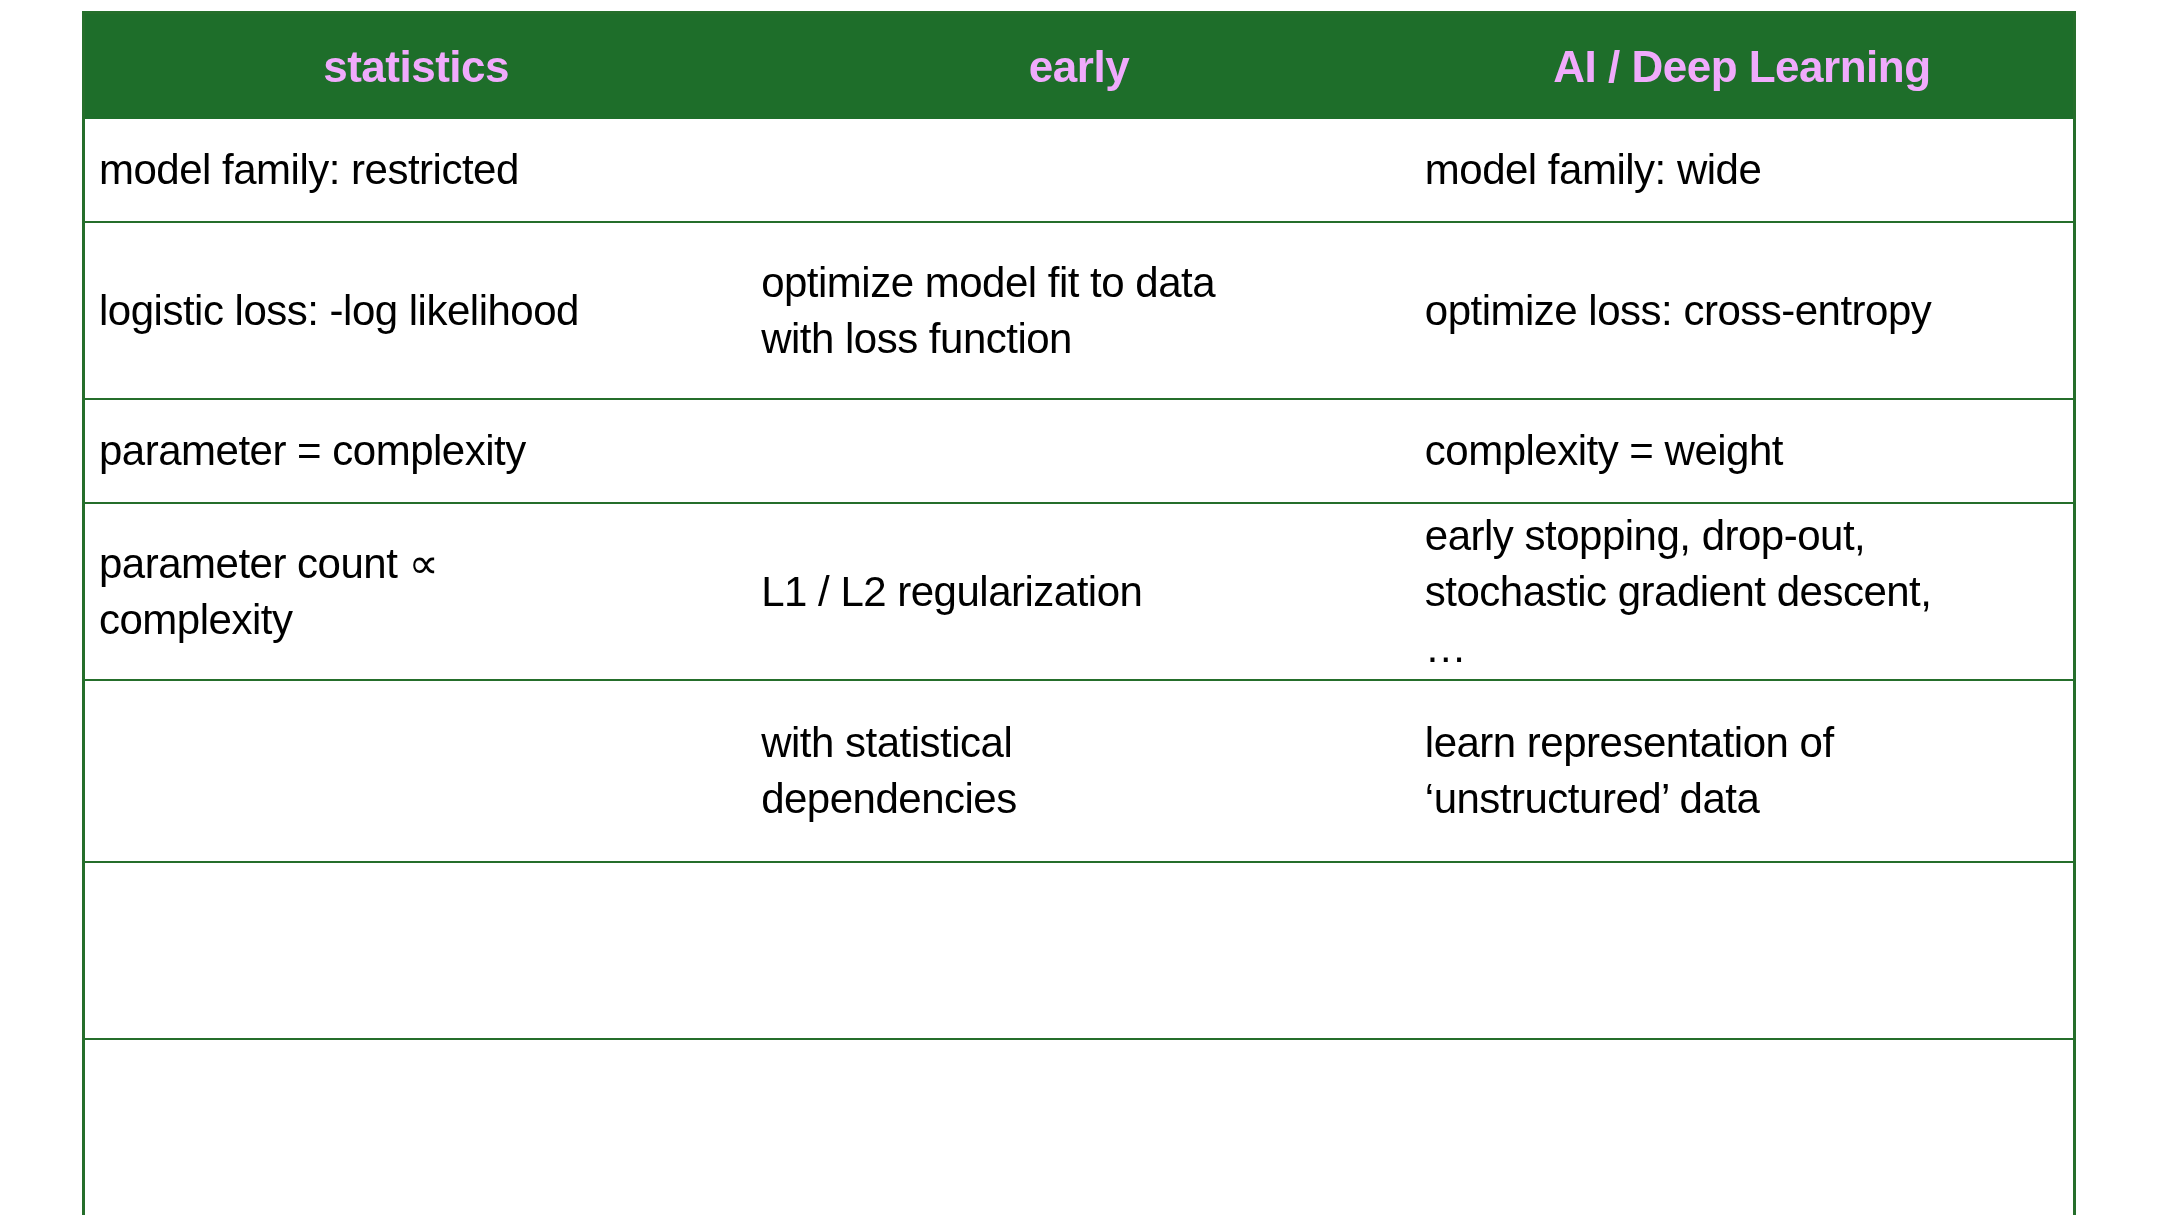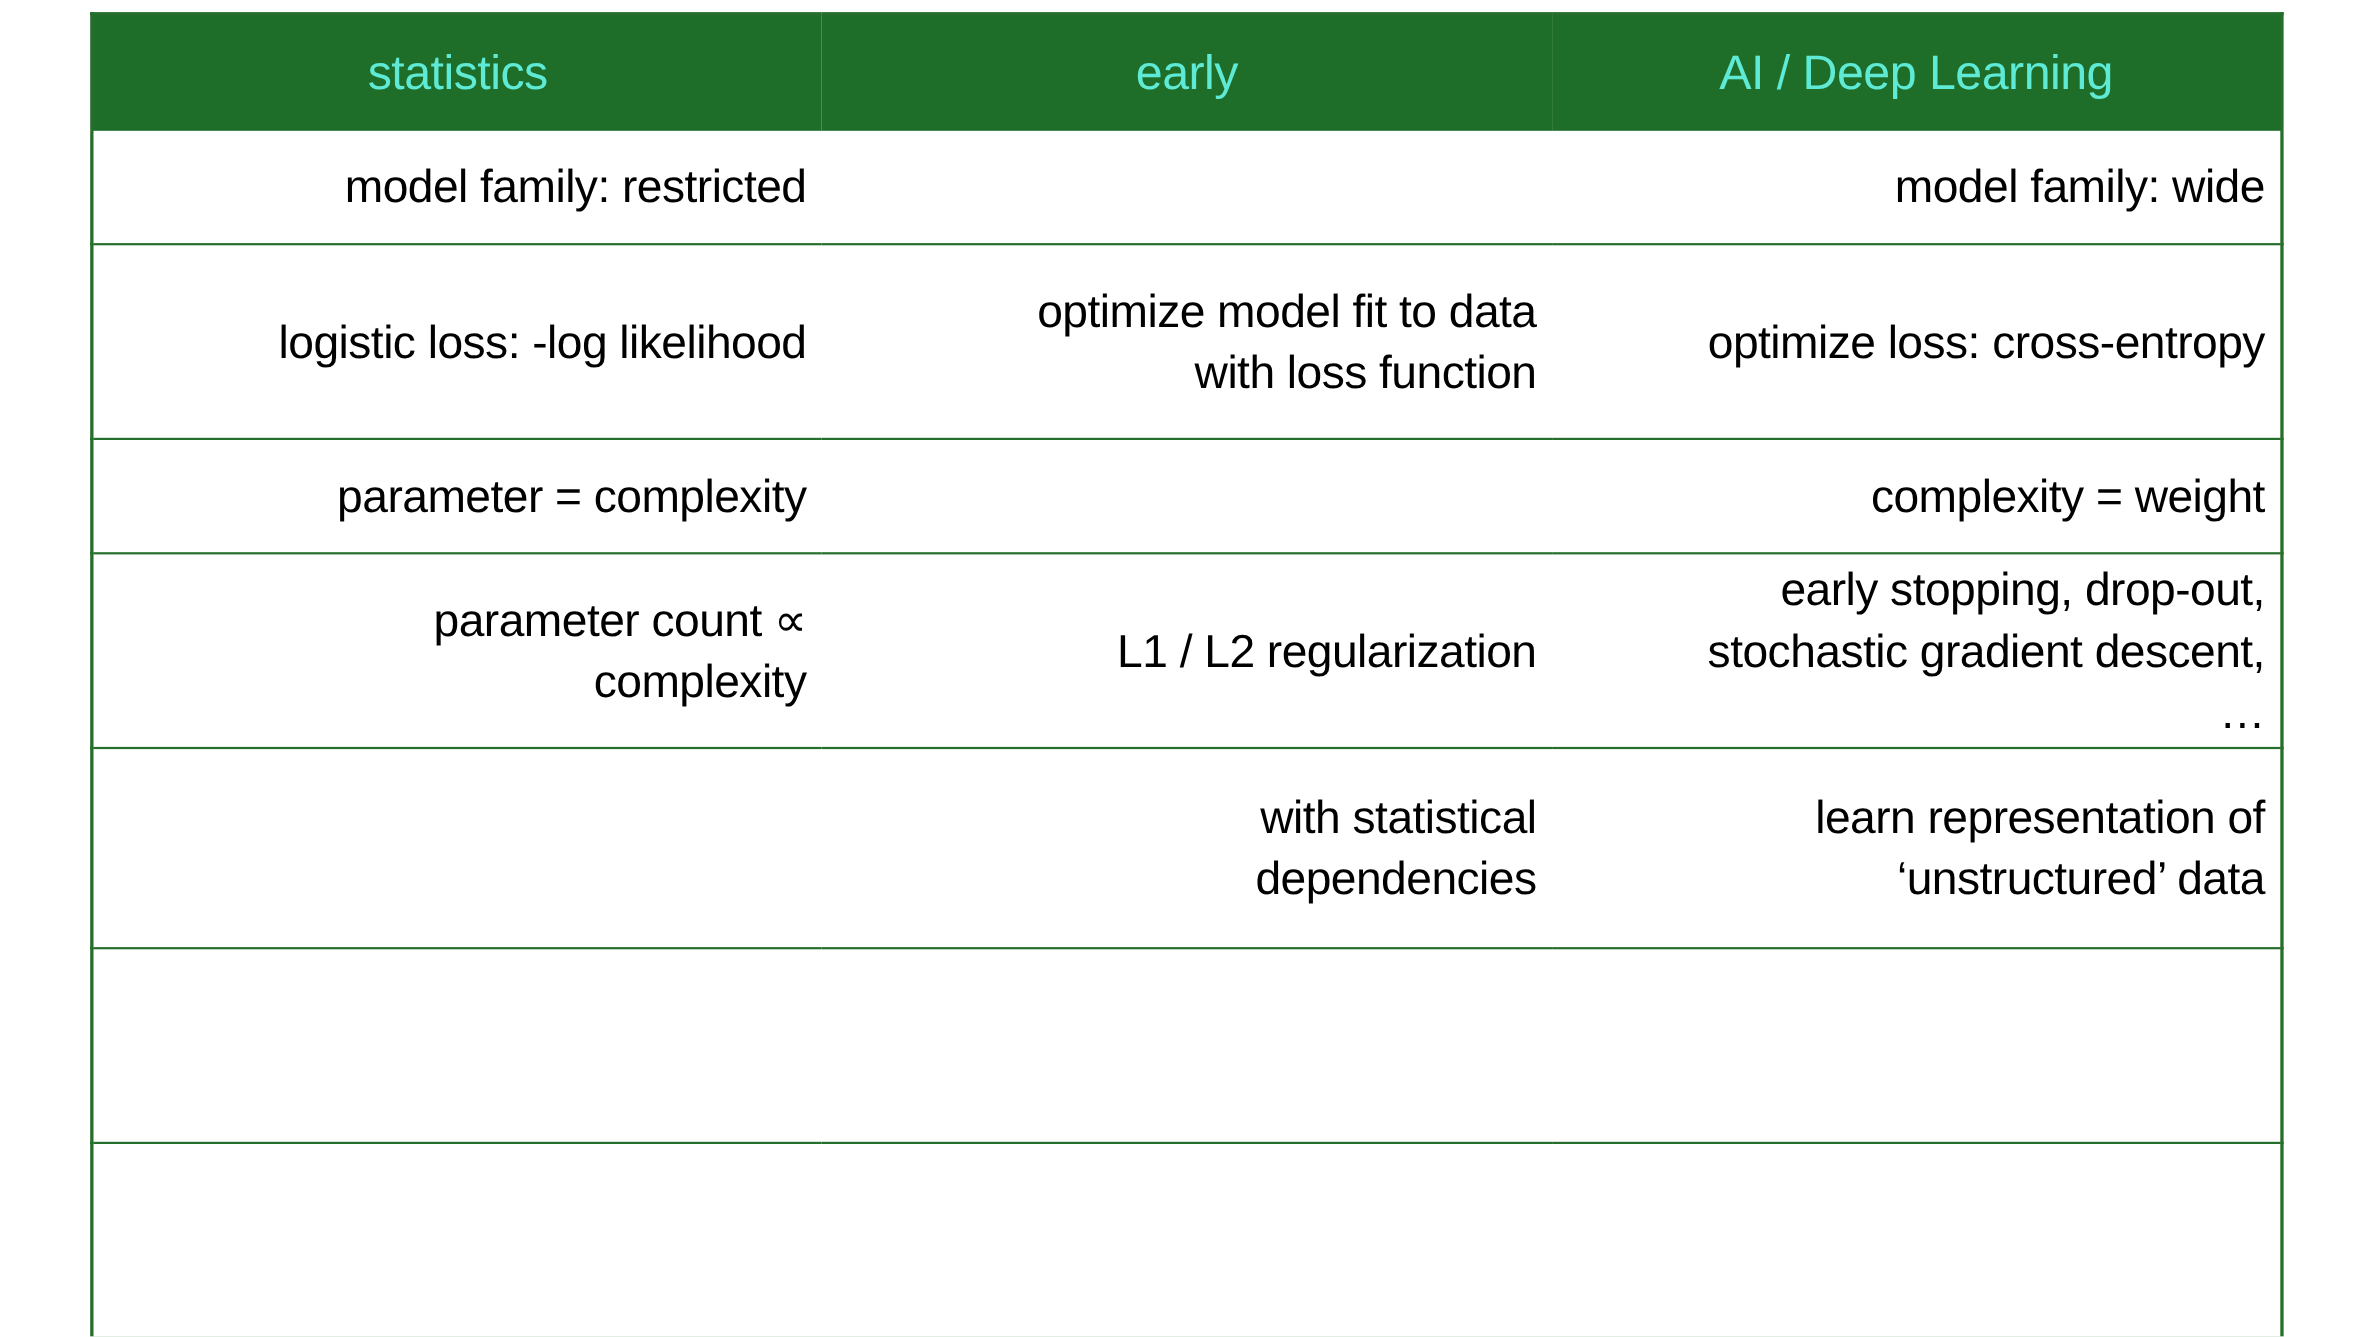--- a/index.html
+++ b/index.html
@@ -19,35 +19,35 @@
     position: absolute;
     left: 82px;
     top: 11px;
     width: 1994px;
     border-collapse: collapse;
     table-layout: fixed;
     border: 3px solid #256e2b;
   }
   .cmp-table th {
     background: #1e6e2a;
-    color: #5eead4;
-    font-weight: normal;
+    color: #f0abfc;
+    font-weight: bold;
     font-size: 44px;
     letter-spacing: -0.5px;
     height: 105px;
     text-align: center;
     vertical-align: middle;
     padding: 0 10px;
   }
   .cmp-table td {
     font-size: 42px;
     letter-spacing: -0.5px;
     line-height: 56px;
     color: #000000;
-    text-align: right;
+    text-align: left;
     vertical-align: middle;
     white-space: pre-line;
     padding: 0 14px;
     border-bottom: 2px solid #256e2b;
     background: #ffffff;
   }
   .cmp-table tr.last td { border-bottom: none; }
   .r-short  td { height: 102px; }
   .r-tall   td { height: 175px; }
   .r-taller td { height: 180px; }

